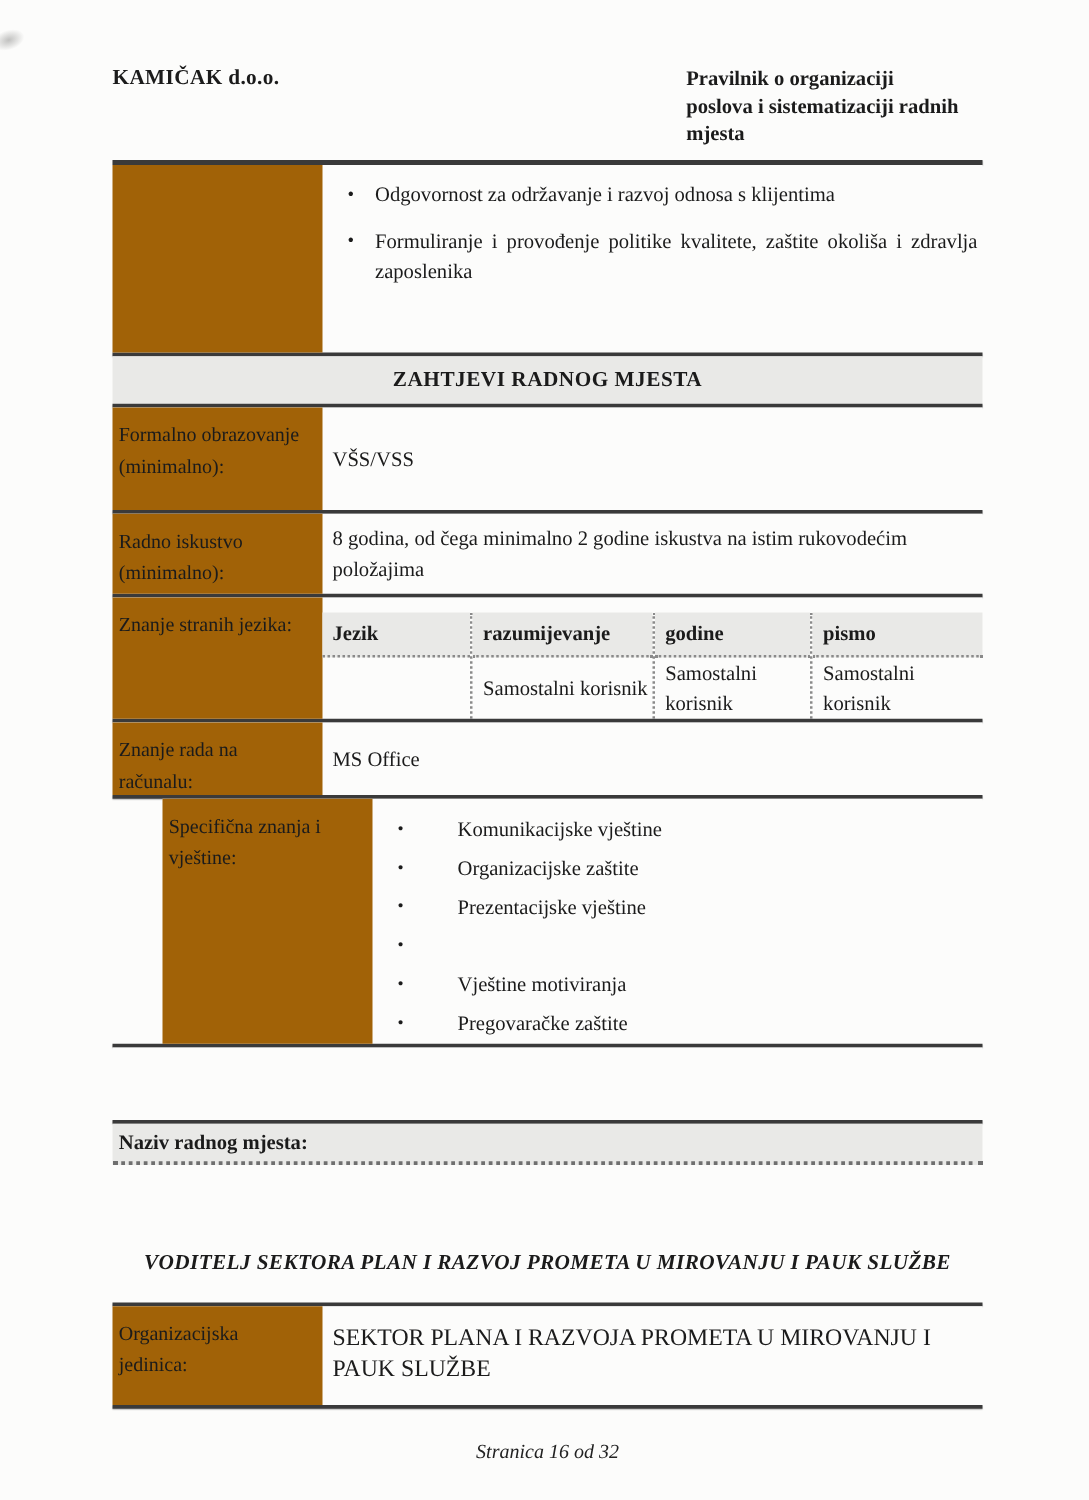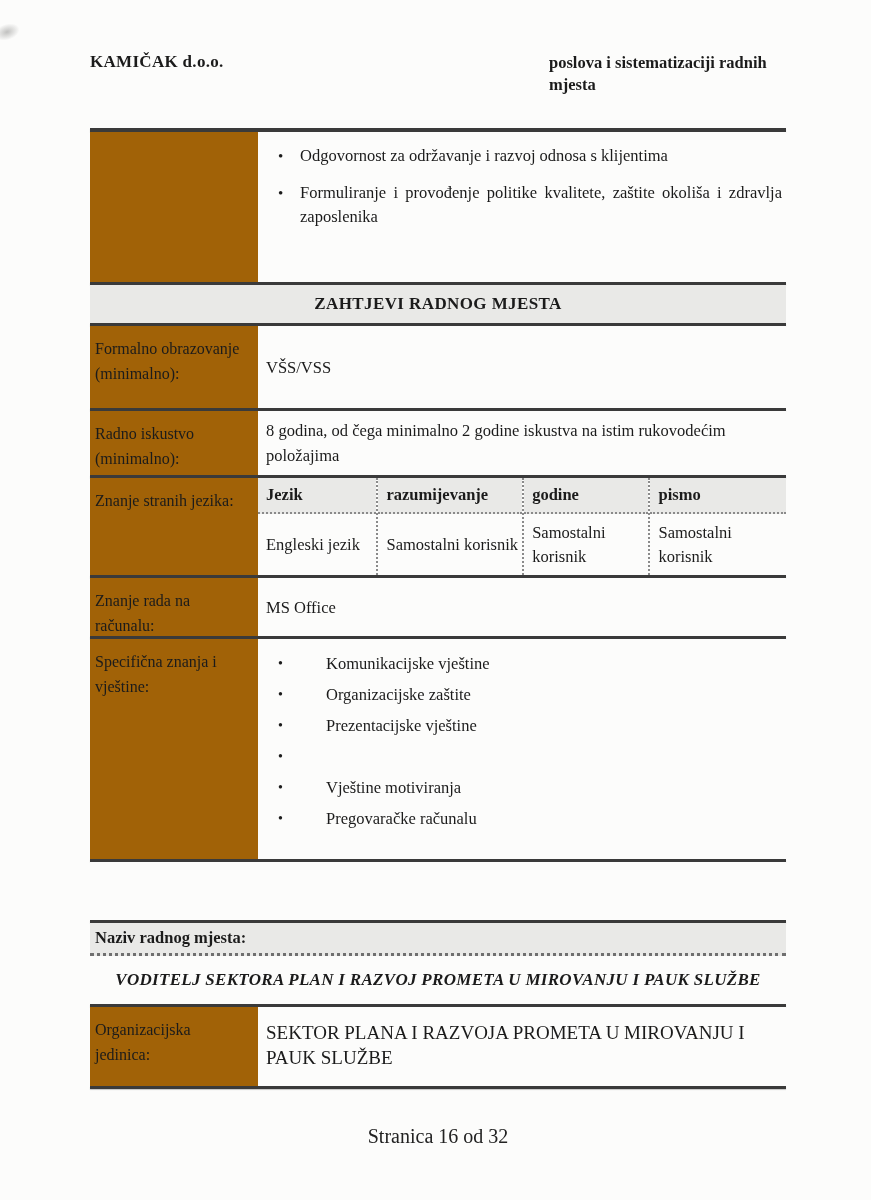--- a/index.html
+++ b/index.html
@@ -57,73 +57,75 @@
   .band{
     height:38px;background:#e9e9e7;
     display:flex;align-items:center;justify-content:center;
     font-size:17px;font-weight:bold;letter-spacing:.4px;
   }
   .r-formal{height:82px;}
   .r-iskustvo{height:64px;}
   .r-iskustvo .value-cell{padding-top:7px;}
   
   .r-jezici{height:97px;}
-  .lang-table{flex:1 1 auto;display:flex;padding-left:0;}
+  .lang-table{flex:1 1 auto;display:flex;padding-left:0;margin-top:12px;}
   .lang-col{display:flex;flex-direction:column;box-sizing:border-box;}
   .lang-col.c1{width:122px;}
   .lang-col.c2{width:150px;}
   .lang-col.c3{width:130px;}
   .lang-col.c4{flex:1 1 auto;}
   .lang-col.c2,.lang-col.c3,.lang-col.c4{border-left:2px dotted #8a8a8a;}
   .lang-head{
     height:36px;box-sizing:border-box;
     background:#e9e9e7;
     border-bottom:2px dotted #8a8a8a;
     font-weight:bold;font-size:16.5px;
     display:flex;align-items:center;padding-left:8px;
   }
   .lang-data{
     flex:1 1 auto;font-size:16.5px;line-height:24px;
     display:flex;align-items:center;padding-left:8px;box-sizing:border-box;
   }
   .r-racunalo{height:58px;}
   
-  .r-spec{height:220px;}
+  .r-spec{height:196px;margin-left:40px;}
   .r-spec .value-cell{padding-top:12px;}
   .skill-item{display:flex;height:31px;}
   .skill-item .bullet{flex:0 0 48px;margin-left:12px;font-size:14px;line-height:25px;}
   .skill-item .btext{line-height:25px;}
   .gap{height:58px;background:#fcfcfb;}
   
   .naziv-band{
     height:30px;background:#e9e9e7;
     border-bottom:3px dotted #6f6f6f;
     display:flex;align-items:center;
     font-size:16.5px;font-weight:bold;
     padding-left:5px;box-sizing:content-box;
   }
   .title-row{
-    height:48px;display:flex;align-items:center;justify-content:center;
+    height:64px;display:flex;align-items:center;justify-content:center;
     font-size:17px;font-weight:bold;font-style:italic;letter-spacing:.3px;
     text-align:center;
+    margin-top:46px;
   }
   .r-org{height:79px;}
   .r-org .value-cell{padding-top:13px;font-size:19px;}
   .footer{
-    margin-top:36px;text-align:center;font-size:20px;color:#222;
+    margin-top:26px;text-align:center;font-size:16px;color:#222;font-style:italic;
   }
 </style>
 </head>
 <body>
 
 <div class="sheet">
   <div class="scan-smudge"></div>
 
   <div class="hdr-company">KAMIČAK d.o.o.</div>
   <div class="hdr-right">
+    <div>Pravilnik o organizaciji</div>
     <div>poslova i sistematizaciji radnih</div>
     <div>mjesta</div>
   </div>
 
   <div class="doc">
     <div class="hr thick"></div>
 
     <div class="row cont-row">
       <div class="label-cell"></div>
       <div class="value-cell">
@@ -152,21 +154,20 @@
       <div class="label-cell">Radno iskustvo (minimalno):</div>
       <div class="value-cell">8 godina, od čega minimalno 2 godine iskustva na istim rukovodećim položajima</div>
     </div>
     <div class="hr"></div>
 
     <div class="row r-jezici">
       <div class="label-cell">Znanje stranih jezika:</div>
       <div class="lang-table">
         <div class="lang-col c1">
           <div class="lang-head">Jezik</div>
-          <div class="lang-data">Engleski jezik</div>
         </div>
         <div class="lang-col c2">
           <div class="lang-head">razumijevanje</div>
           <div class="lang-data">Samostalni korisnik</div>
         </div>
         <div class="lang-col c3">
           <div class="lang-head">godine</div>
           <div class="lang-data">Samostalni korisnik</div>
         </div>
         <div class="lang-col c4">
@@ -200,21 +201,21 @@
         </div>
         <div class="skill-item">
           <span class="bullet">•</span>
         </div>
         <div class="skill-item">
           <span class="bullet">•</span>
           <span class="btext">Vještine motiviranja</span>
         </div>
         <div class="skill-item">
           <span class="bullet">•</span>
-          <span class="btext">Pregovaračke računalu</span>
+          <span class="btext">Pregovaračke zaštite</span>
         </div>
       </div>
     </div>
     <div class="hr"></div>
 
     <div class="gap"></div>
 
     <div class="hr"></div>
     <div class="naziv-band">Naziv radnog mjesta:</div>
     <div class="title-row">VODITELJ SEKTORA PLAN I RAZVOJ PROMETA U MIROVANJU I PAUK SLUŽBE</div>

